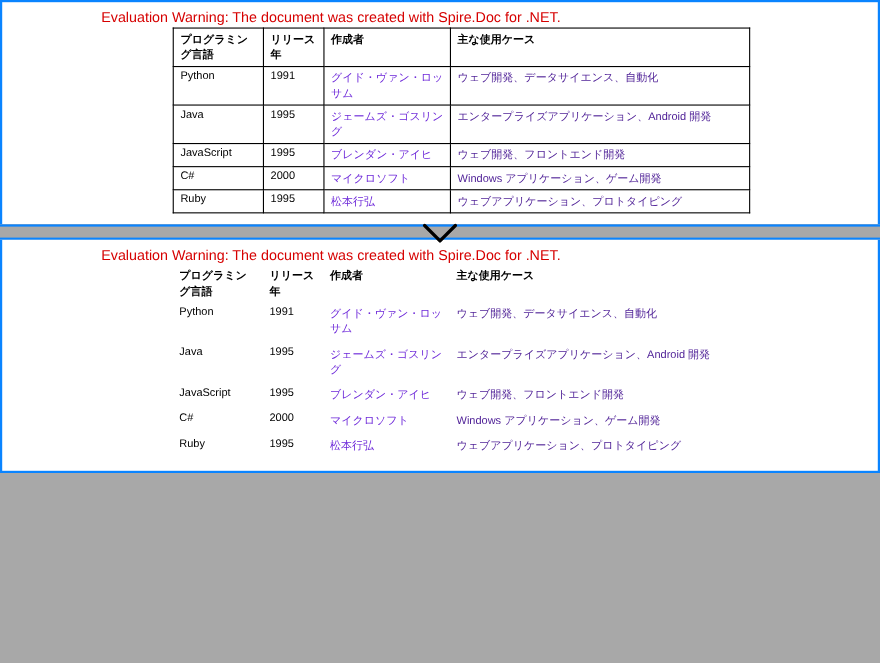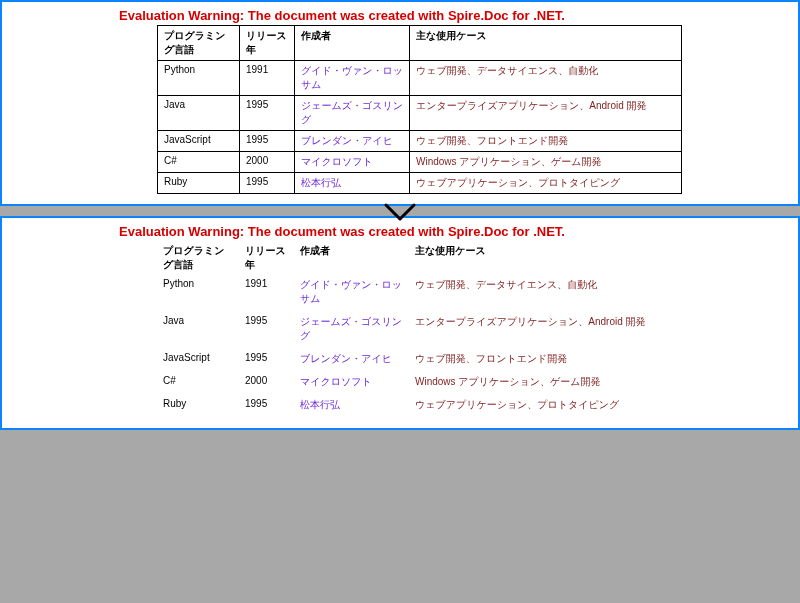--- a/index.html
+++ b/index.html
@@ -29,23 +29,22 @@
     .down-arrow {
       position: absolute;
       left: 50%;
       top: -4px;
       transform: translateX(-50%);
       z-index: 10;
     }
     .warning {
       color: #d60000;
       font-size: 13px;
-      margin-left: 117px;
+      margin-left: 90px;
       margin-bottom: 2px;
-      font-weight: bold;
     }
     .content {
       margin-left: 155px;
       width: 525px;
     }
     table {
       border-collapse: collapse;
       width: 100%;
       font-size: 10px;
       border-radius: 15px;
@@ -61,21 +60,21 @@
       padding: 3px 6px;
       vertical-align: top;
       text-align: left;
     }
     th { font-weight: bold; }
     .col-lang { width: 82px; }
     .col-year { width: 55px; }
     .col-creator { width: 115px; }
     .col-use { }
     .creator-cell { color: #6d28d9; }
-    .use-cell { color: #7f1d1d; }
+    .use-cell { color: #4c1d95; }
     .borderless tr td { padding-bottom: 6px; }
   </style>
 </head>
 <body>
 
 <div class="page page-top">
   <div class="warning">Evaluation Warning: The document was created with Spire.Doc for .NET.</div>
   <div class="content">
     <table class="bordered">
       <colgroup>

